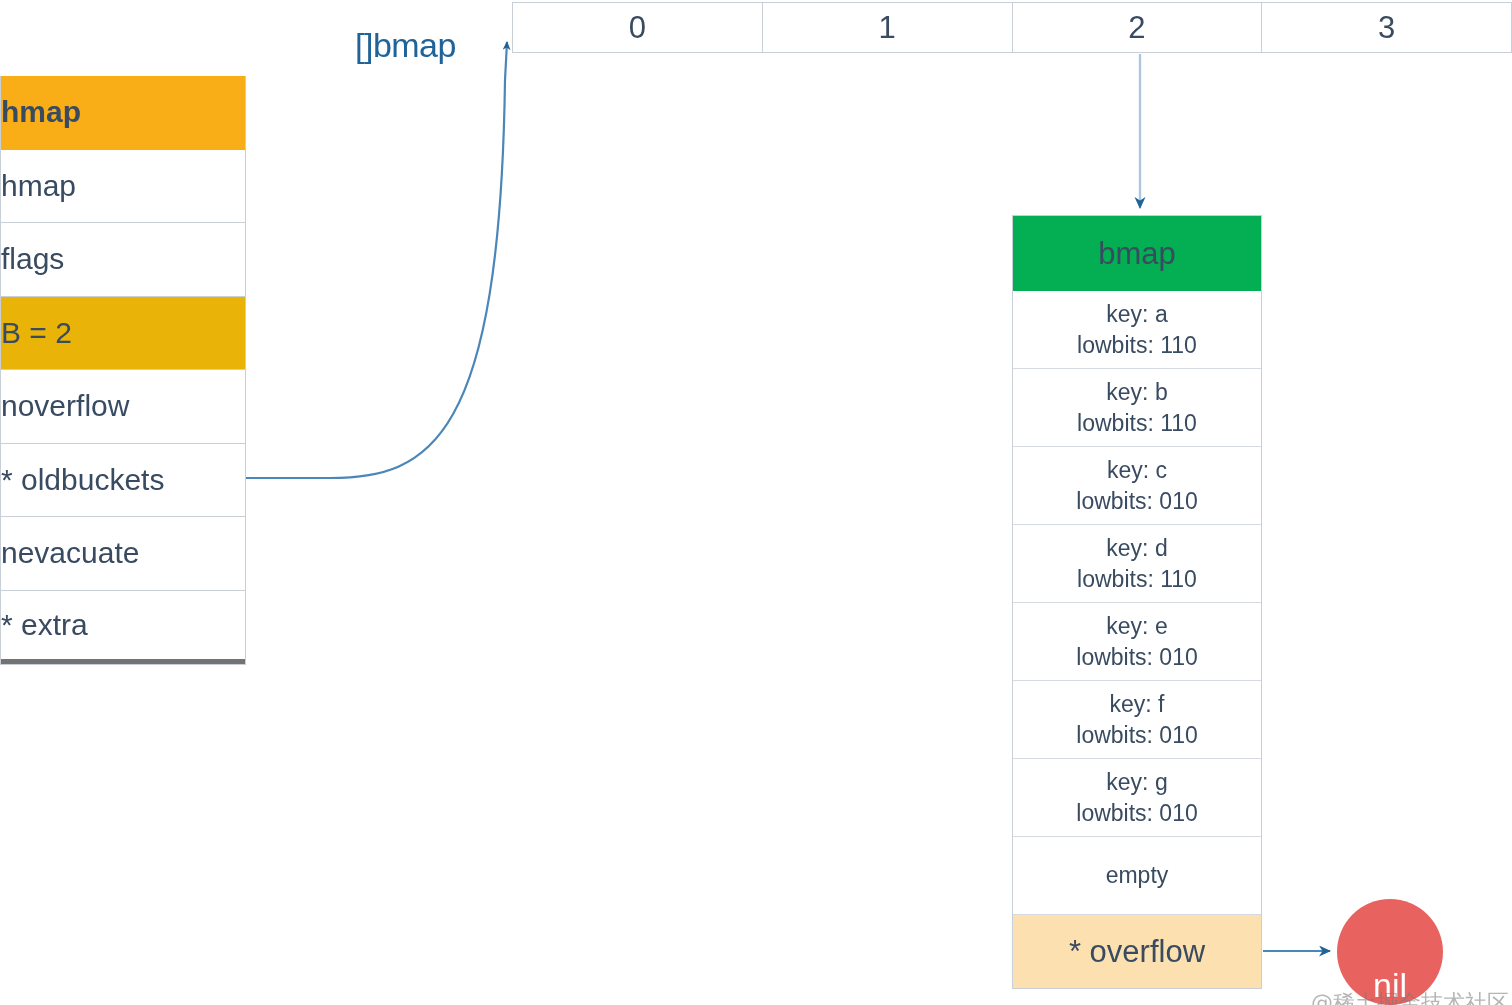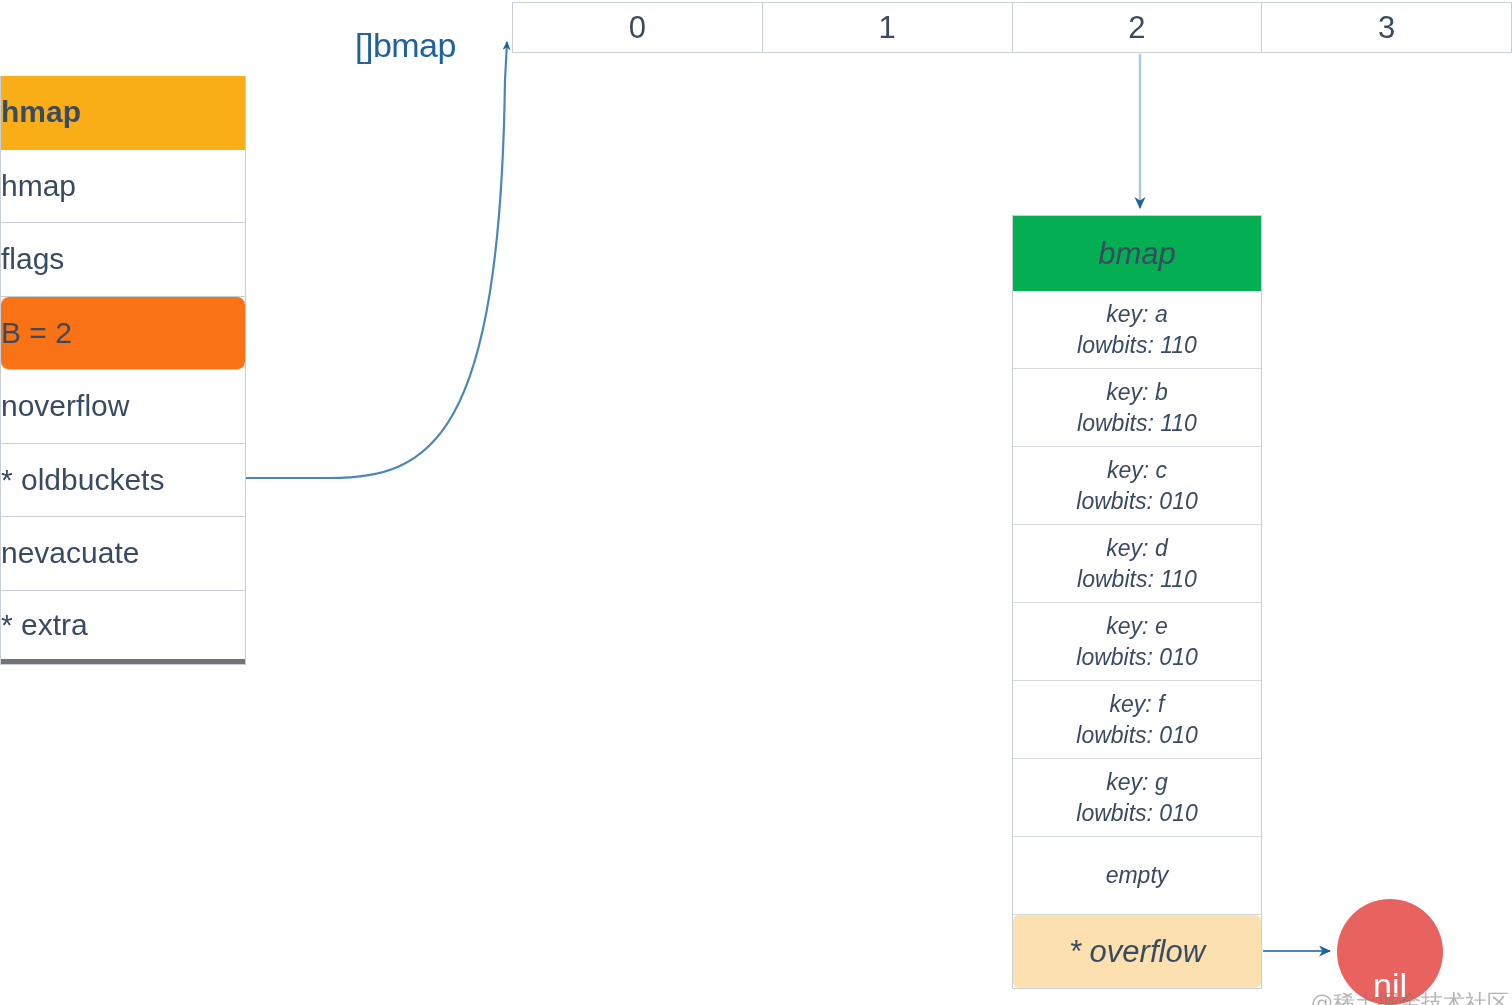--- a/index.html
+++ b/index.html
@@ -25,21 +25,21 @@
     font-size: 30px;
     color: #394b61;
     white-space: nowrap;
   }
   #hmap-table .row:last-child { border-bottom: 5px solid #737373; }
   #hmap-table .row.header {
     background: #f9ae17;
     font-weight: 700;
     border-bottom: 1px solid #f9ae17;
   }
-  #hmap-table .row.highlight { background: #f97316; border-radius: 8px; }
+  #hmap-table .row.highlight { background: #eab308; }
 
   
   #bmap-label {
     position: absolute; left: 355px; top: 26px;
     font-size: 34px; color: #1f6399; font-weight: 500;
     letter-spacing: -0.5px;
   }
 
   
   #bucket-array {
@@ -64,23 +64,22 @@
   }
   #bmap-table .brow {
     border-bottom: 1px solid #d4dae0;
     display: flex; flex-direction: column;
     align-items: center; justify-content: center;
     color: #394b61;
     font-size: 23px;
     line-height: 31px;
     height: 78px;
     text-align: right;
-    font-style: italic;
-  }
-  #bmap-table .brow:last-child { border-bottom: none; border-radius: 6px; }
+  }
+  #bmap-table .brow:last-child { border-bottom: none; }
   #bmap-table .brow.header {
     background: #03af52;
     height: 75px;
     font-size: 31px;
     border-bottom: none;
   }
   #bmap-table .brow.overflow {
     background: #fce0b0;
     font-size: 31px;
     height: 73px;

